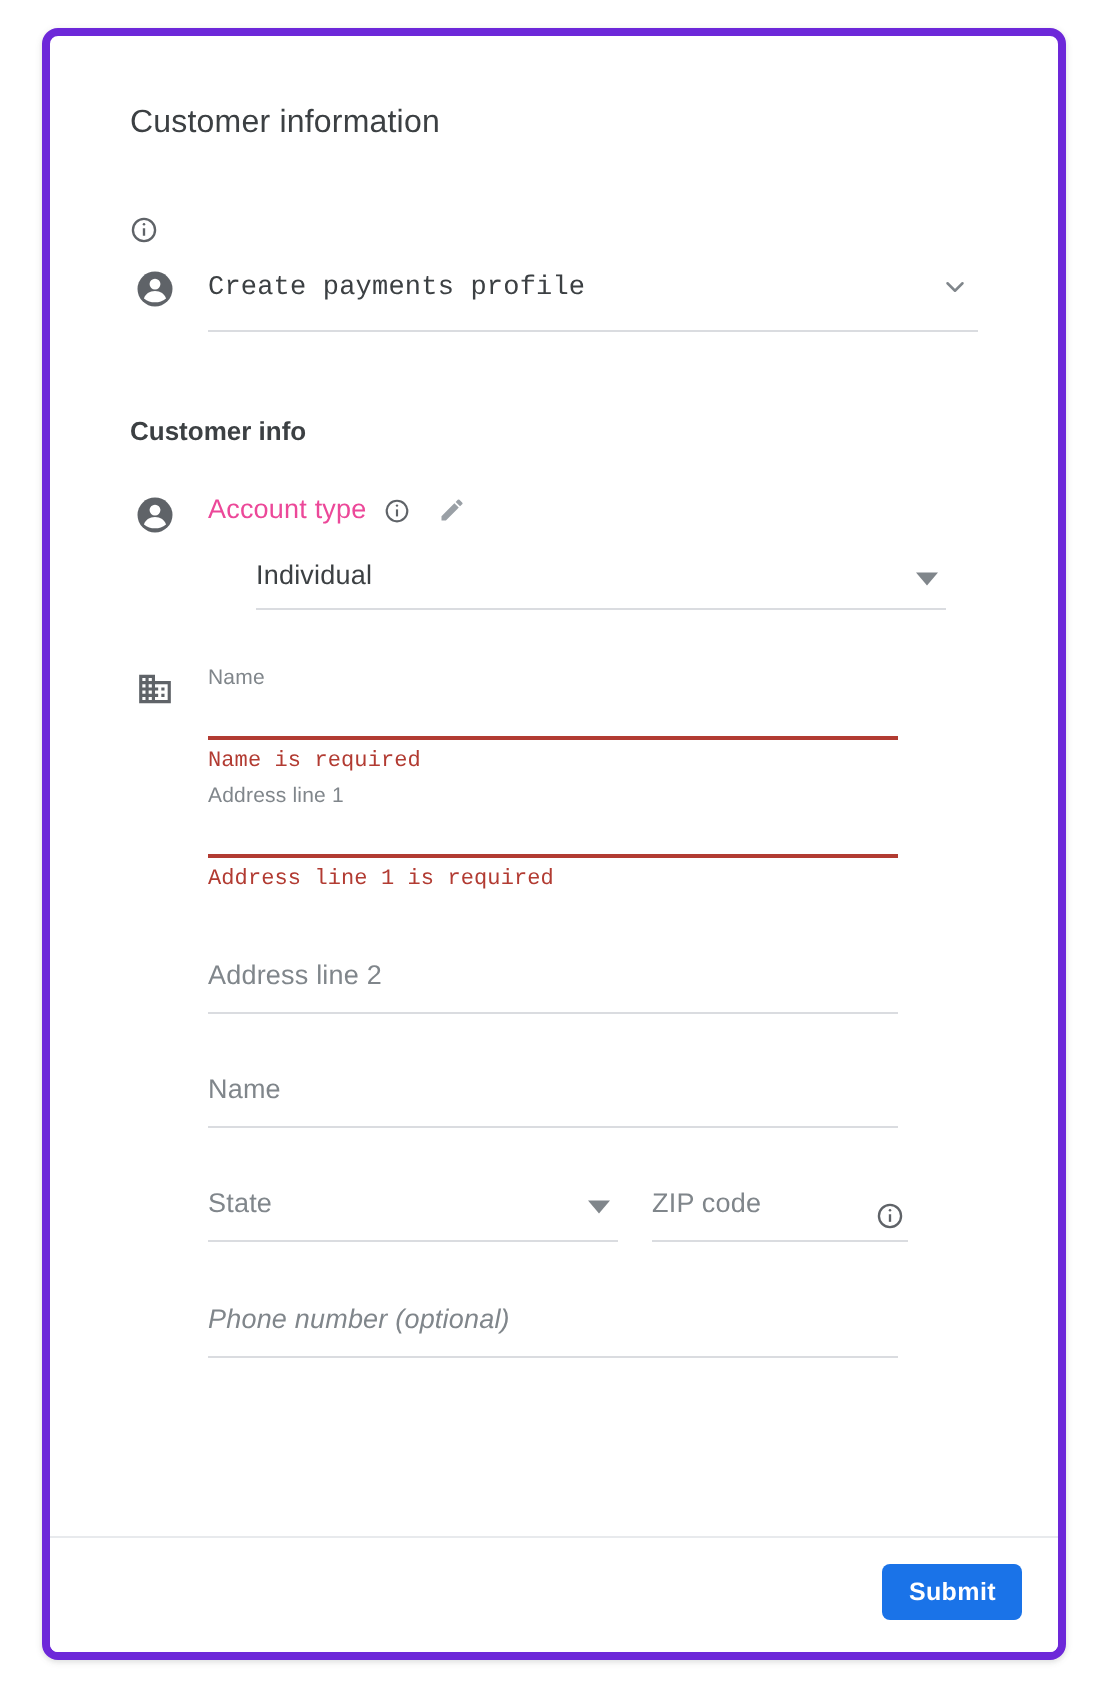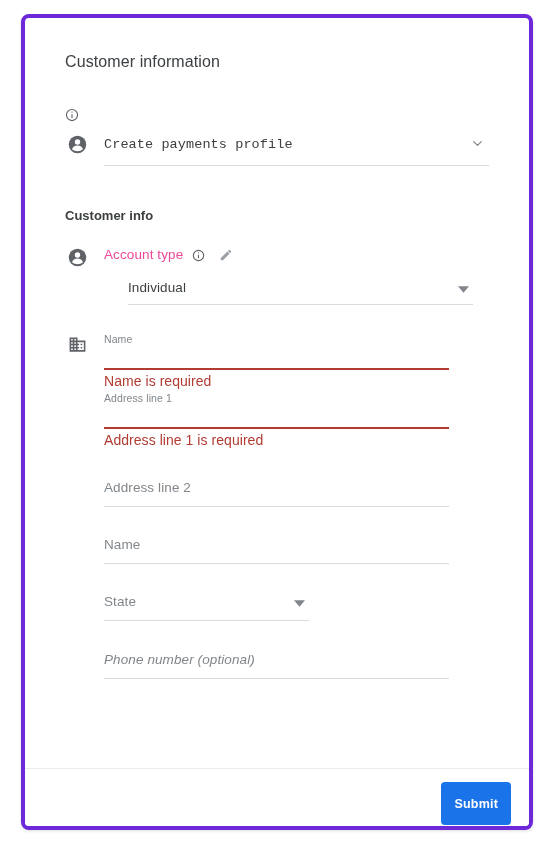--- a/index.html
+++ b/index.html
@@ -189,25 +189,26 @@
     position: absolute;
     right: 2px;
     bottom: 6px;
   }
   .tf .dropdown-arrow {
     position: absolute;
     right: 4px;
     bottom: 12px;
   }
   .error-text {
-    font-size: 14px;
+    font-size: 11px;
     line-height: 14px;
     color: #b23b32;
     padding-top: 4px;
     letter-spacing: .05px;
+    font-family: Liberation Mono, monospace;
   }
 
   .field-stack { margin-top: 6px; }
 
   
   .w-full { width: 345px; }
 
   .row-two {
     display: flex;
     gap: 17px;
@@ -223,21 +224,21 @@
     right: 0;
     bottom: 0;
     height: 57px;
     border-top: 1px solid #e8eaed;
     background: #ffffff;
   }
   .submit-btn {
     position: absolute;
     right: 18px;
     top: 13px;
-    height: 43px;
+    height: 28px;
     min-width: 58px;
     padding: 0 13px;
     background: #1a73e8;
     color: #ffffff;
     font-size: 12.5px;
     font-weight: 700;
     letter-spacing: .2px;
     border: none;
     border-radius: 4px;
     cursor: pointer;
@@ -361,20 +362,31 @@
             <div class="tf w-state">
               <span class="placeholder">State</span>
               <span class="icon dropdown-arrow">
                 <svg width="11" height="11" viewBox="0 0 10 6" fill="#80868b">
                   <polygon points="0,0 10,0 5,6"></polygon>
                 </svg>
               </span>
               <span class="underline"></span>
             </div>
 
+            <div class="tf w-zip">
+              <span class="placeholder">ZIP code</span>
+              <span class="icon trailing">
+                <svg width="14" height="14" viewBox="0 0 24 24" fill="none" stroke="#5f6368" stroke-width="2">
+                  <circle cx="12" cy="12" r="9.5"></circle>
+                  <line x1="12" y1="10.5" x2="12" y2="17"></line>
+                  <circle cx="12" cy="7" r="1.1" fill="#5f6368" stroke="none"></circle>
+                </svg>
+              </span>
+              <span class="underline"></span>
+            </div>
           </div>
 
           <div class="tf w-full" style="margin-top:10px;font-style:italic;">
             <span class="placeholder">Phone number (optional)</span>
             <span class="underline"></span>
           </div>
 
         </div>
       </div>
 

